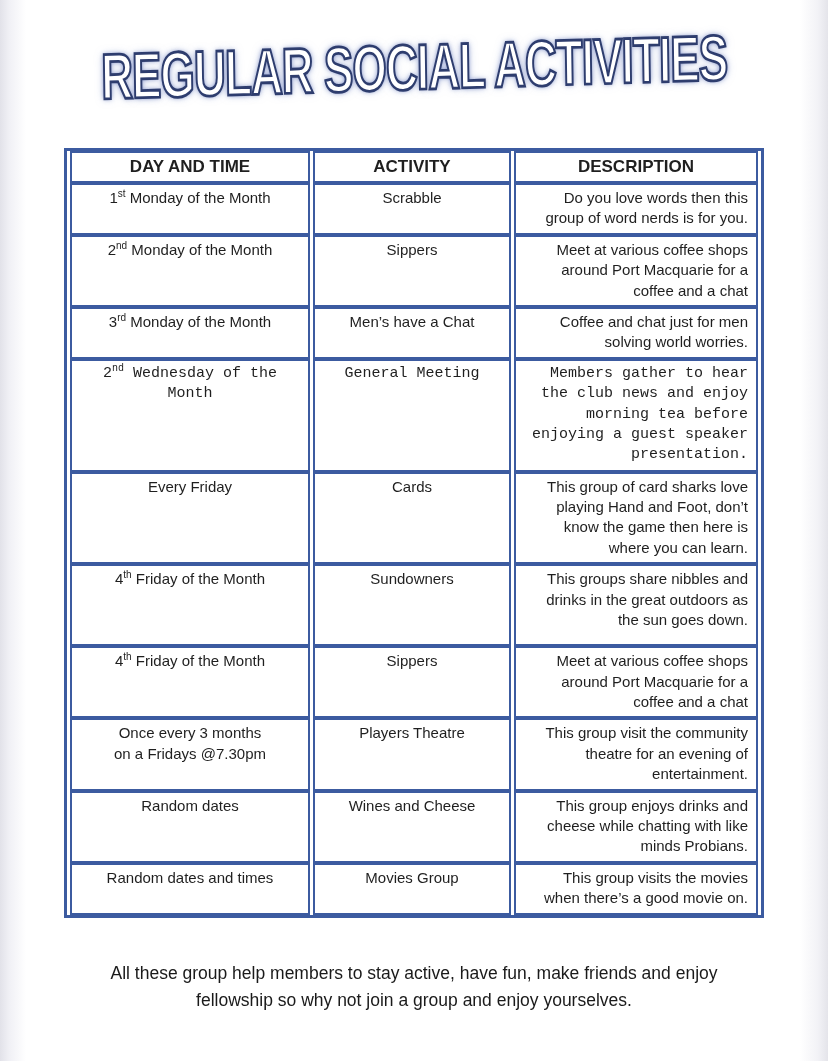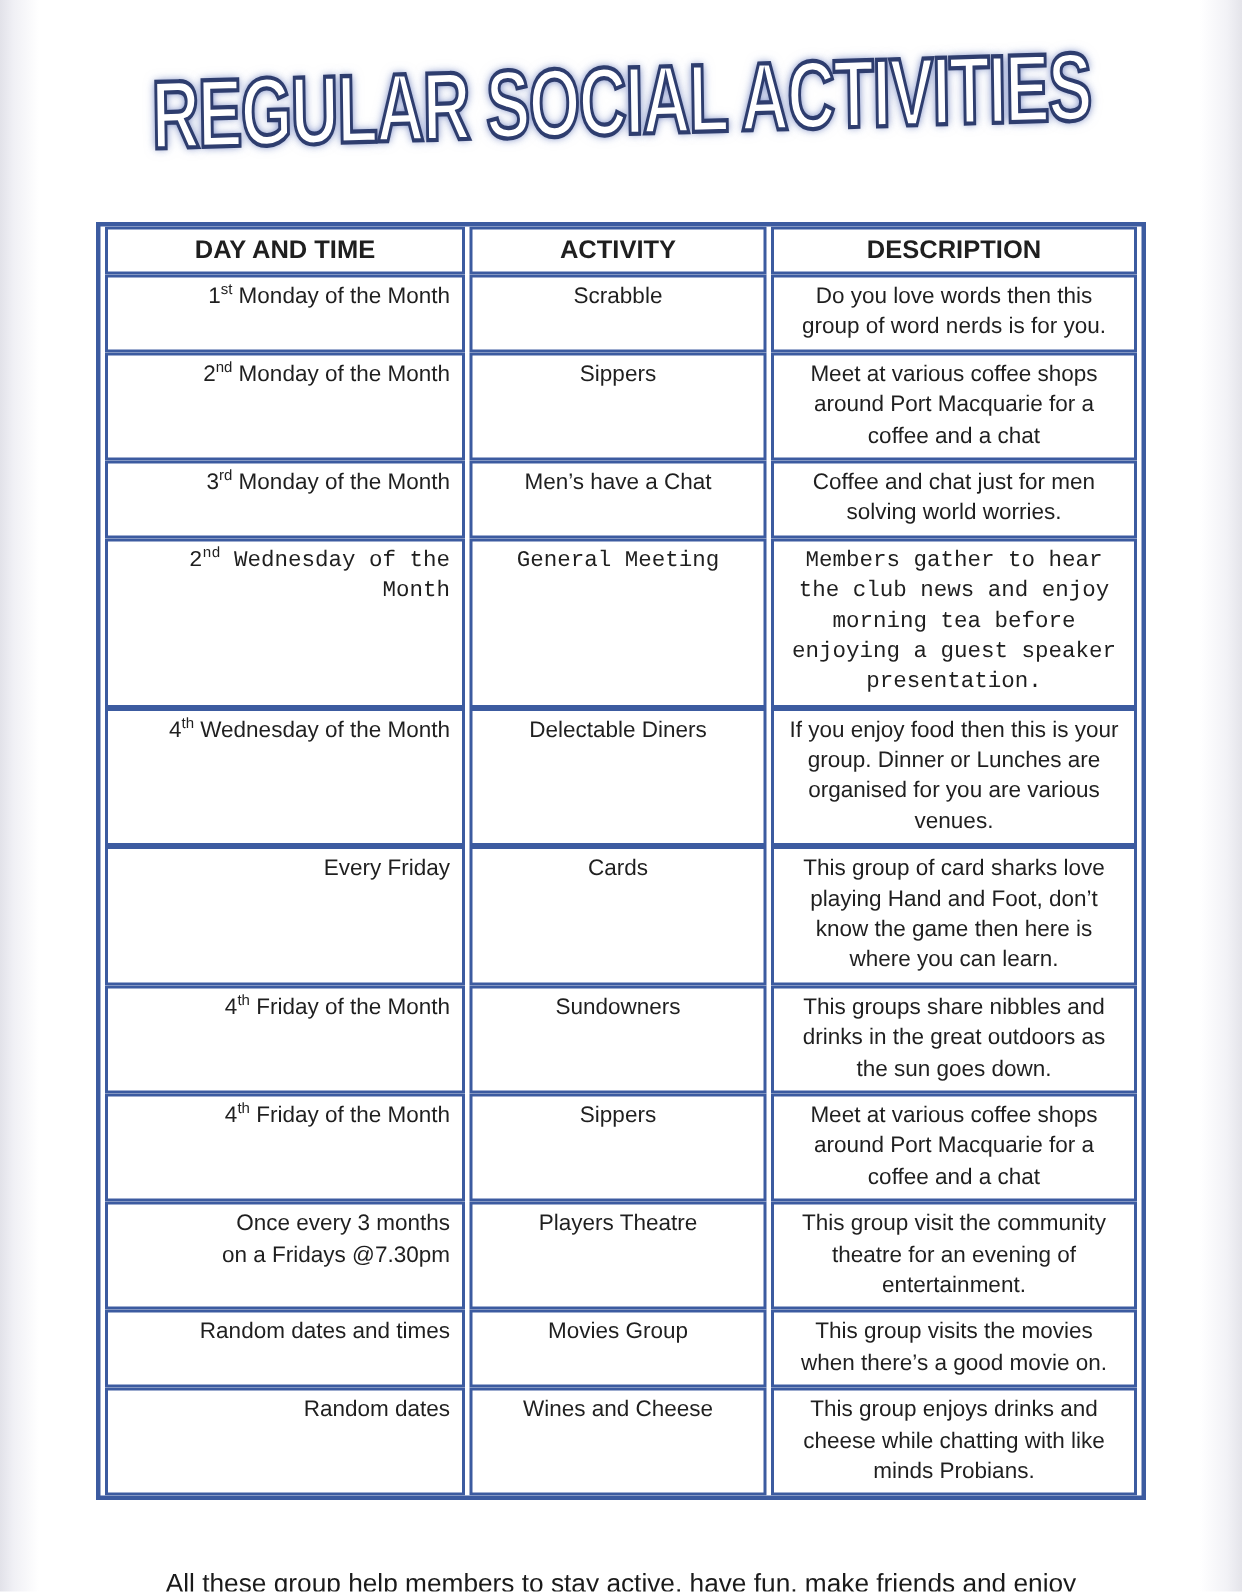--- a/index.html
+++ b/index.html
@@ -61,23 +61,23 @@
     font-weight:bold;
     text-align:center;
     padding:4px 4px;
     height:32px;
   }
   td{
     font-size:15px;
     line-height:1.36;
     padding:3px 8px 4px 8px;
   }
-  td.c-day{text-align:right;margin-left:20px;}
+  td.c-day{text-align:center;margin-left:20px;}
   td.c-act{text-align:center;margin-top:16px;}
-  td.c-desc{text-align:center;margin-top:34px;}
+  td.c-desc{text-align:right;margin-top:34px;}
   sup{
     font-size:10px;
     line-height:0;
     vertical-align:super;
   }
   .l2{display:block;}
   
   tbody tr:nth-child(1) td{height:46px;}
   tbody tr:nth-child(2) td{height:64px;}
   tbody tr:nth-child(3) td{height:42px;}
@@ -135,51 +135,46 @@
         <td class="c-day"><span>3</span><sup>rd</sup><span> Monday of the Month</span><span class="l2"></span></td>
         <td class="c-act">Men’s have a Chat</td>
         <td class="c-desc">Coffee and chat just for men solving world worries.</td>
       </tr>
       <tr>
         <td class="c-day"><span>2</span><sup>nd</sup><span> Wednesday of the Month</span><span class="l2"></span></td>
         <td class="c-act">General Meeting</td>
         <td class="c-desc">Members gather to hear the club news and enjoy morning tea before enjoying a guest speaker presentation.</td>
       </tr>
       <tr>
-        <td class="c-day"><span>4</span><sup>th</sup><span> Wednesday of the Month</span><span class="l2"></span></td>
-        <td class="c-act">Delectable Diners</td>
-        <td class="c-desc">If you enjoy food then this is your group. Dinner or Lunches are organised for you are various venues.</td>
-      </tr>
-      <tr>
         <td class="c-day"><span></span><sup></sup><span>Every Friday</span><span class="l2"></span></td>
         <td class="c-act">Cards</td>
         <td class="c-desc">This group of card sharks love playing Hand and Foot, don’t know the game then here is where you can learn.</td>
       </tr>
       <tr>
         <td class="c-day"><span>4</span><sup>th</sup><span> Friday of the Month</span><span class="l2"></span></td>
         <td class="c-act">Sundowners</td>
         <td class="c-desc">This groups share nibbles and drinks in the great outdoors as the sun goes down.</td>
       </tr>
       <tr>
         <td class="c-day"><span>4</span><sup>th</sup><span> Friday of the Month</span><span class="l2"></span></td>
         <td class="c-act">Sippers</td>
         <td class="c-desc">Meet at various coffee shops around Port Macquarie for a coffee and a chat</td>
       </tr>
       <tr>
         <td class="c-day"><span></span><sup></sup><span>Once every 3 months</span><span class="l2">on a Fridays @7.30pm</span></td>
         <td class="c-act">Players Theatre</td>
         <td class="c-desc">This group visit the community theatre for an evening of entertainment.</td>
       </tr>
       <tr>
+        <td class="c-day"><span></span><sup></sup><span>Random dates</span><span class="l2"></span></td>
+        <td class="c-act">Wines and Cheese</td>
+        <td class="c-desc">This group enjoys drinks and cheese while chatting with like minds Probians.</td>
+      </tr>
+      <tr>
         <td class="c-day"><span></span><sup></sup><span>Random dates and times</span><span class="l2"></span></td>
         <td class="c-act">Movies Group</td>
         <td class="c-desc">This group visits the movies when there’s a good movie on.</td>
-      </tr>
-      <tr>
-        <td class="c-day"><span></span><sup></sup><span>Random dates</span><span class="l2"></span></td>
-        <td class="c-act">Wines and Cheese</td>
-        <td class="c-desc">This group enjoys drinks and cheese while chatting with like minds Probians.</td>
       </tr>
     </tbody>
   </table>
 </div>
 
 <p class="footer-note">All these group help members to stay active, have fun, make friends and enjoy fellowship so why not join a group and enjoy yourselves.</p>
 
 </body></html>

